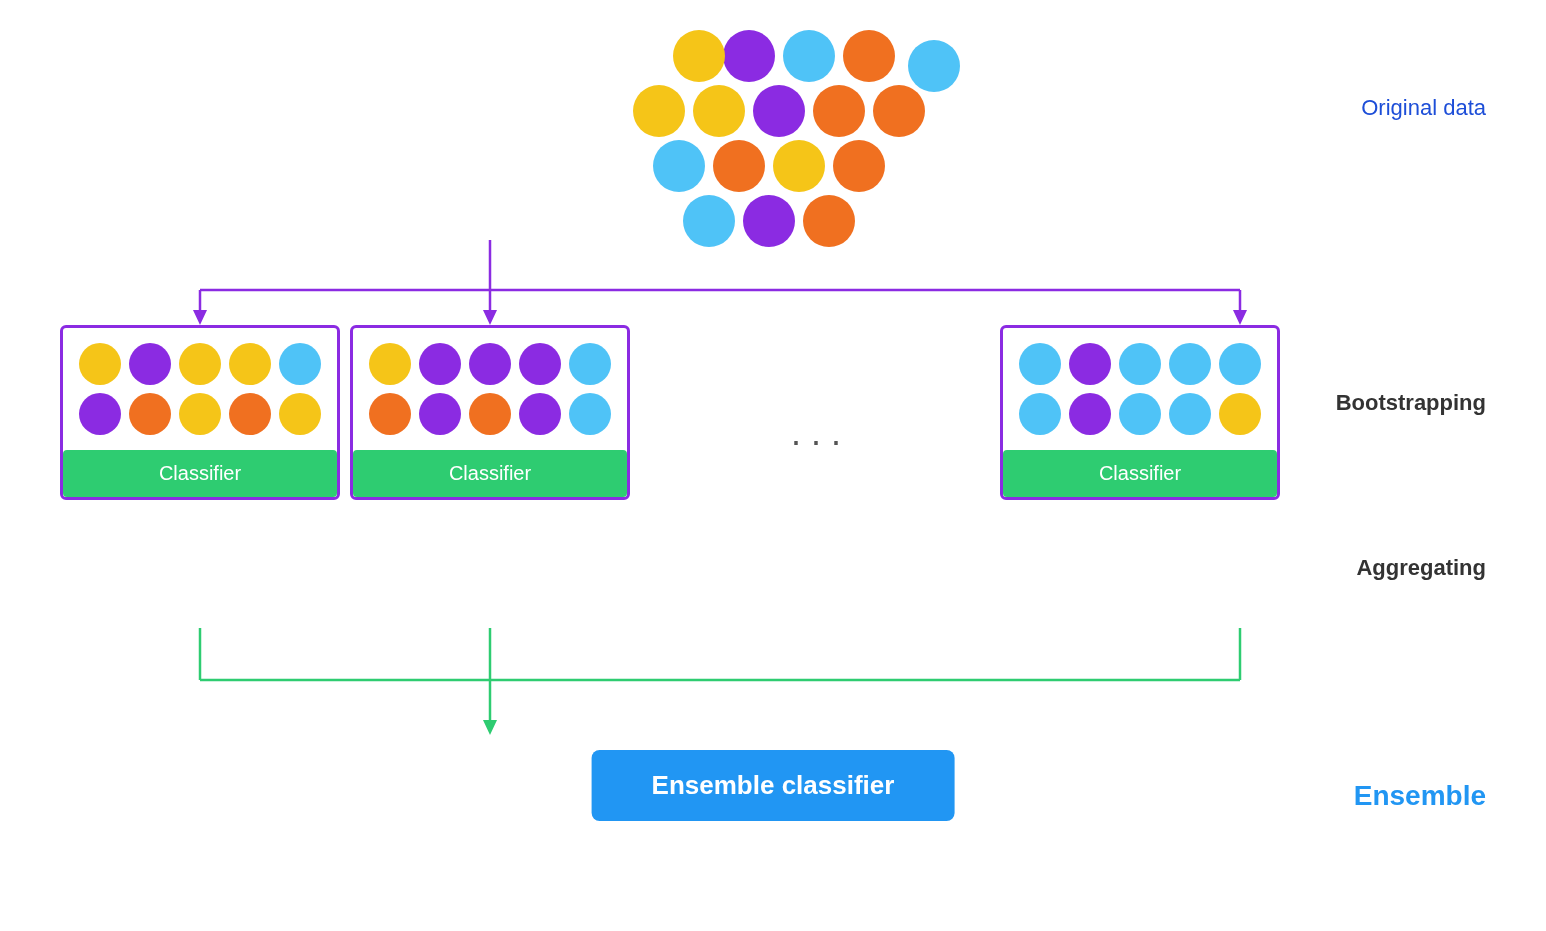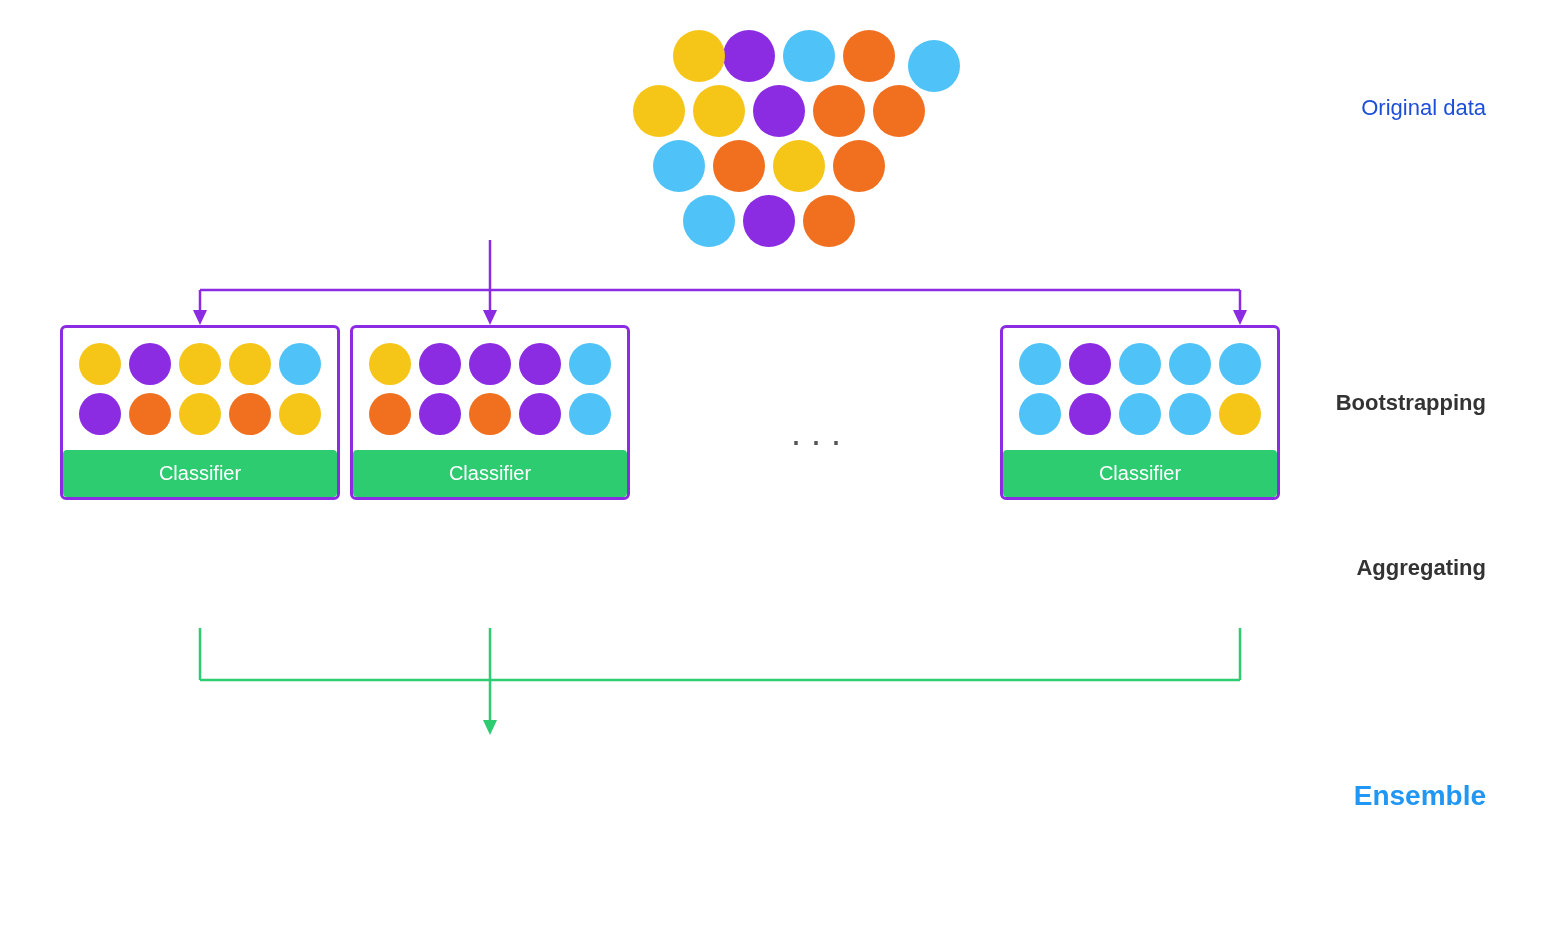--- a/index.html
+++ b/index.html
@@ -222,14 +222,15 @@
         <div class="dot-sm" style="background: rgb(79, 195, 247);"></div>
         <div class="dot-sm" style="background: rgb(79, 195, 247);"></div>
         <div class="dot-sm" style="background: rgb(139, 43, 226);"></div>
         <div class="dot-sm" style="background: rgb(79, 195, 247);"></div>
         <div class="dot-sm" style="background: rgb(79, 195, 247);"></div>
         <div class="dot-sm" style="background: rgb(245, 197, 24);"></div>
       </div>
     <div style="background:#2ECC71; color:white; font-size:20px; font-weight:500; text-align:center; padding:12px; border-radius:4px; margin:0 -15px; width:calc(100% + 30px);">Classifier</div>
   </div>
 
+  <div class="ensemble-box" style="bottom:110px;">Ensemble classifier</div>
 
 </div>
 
 </body></html>

